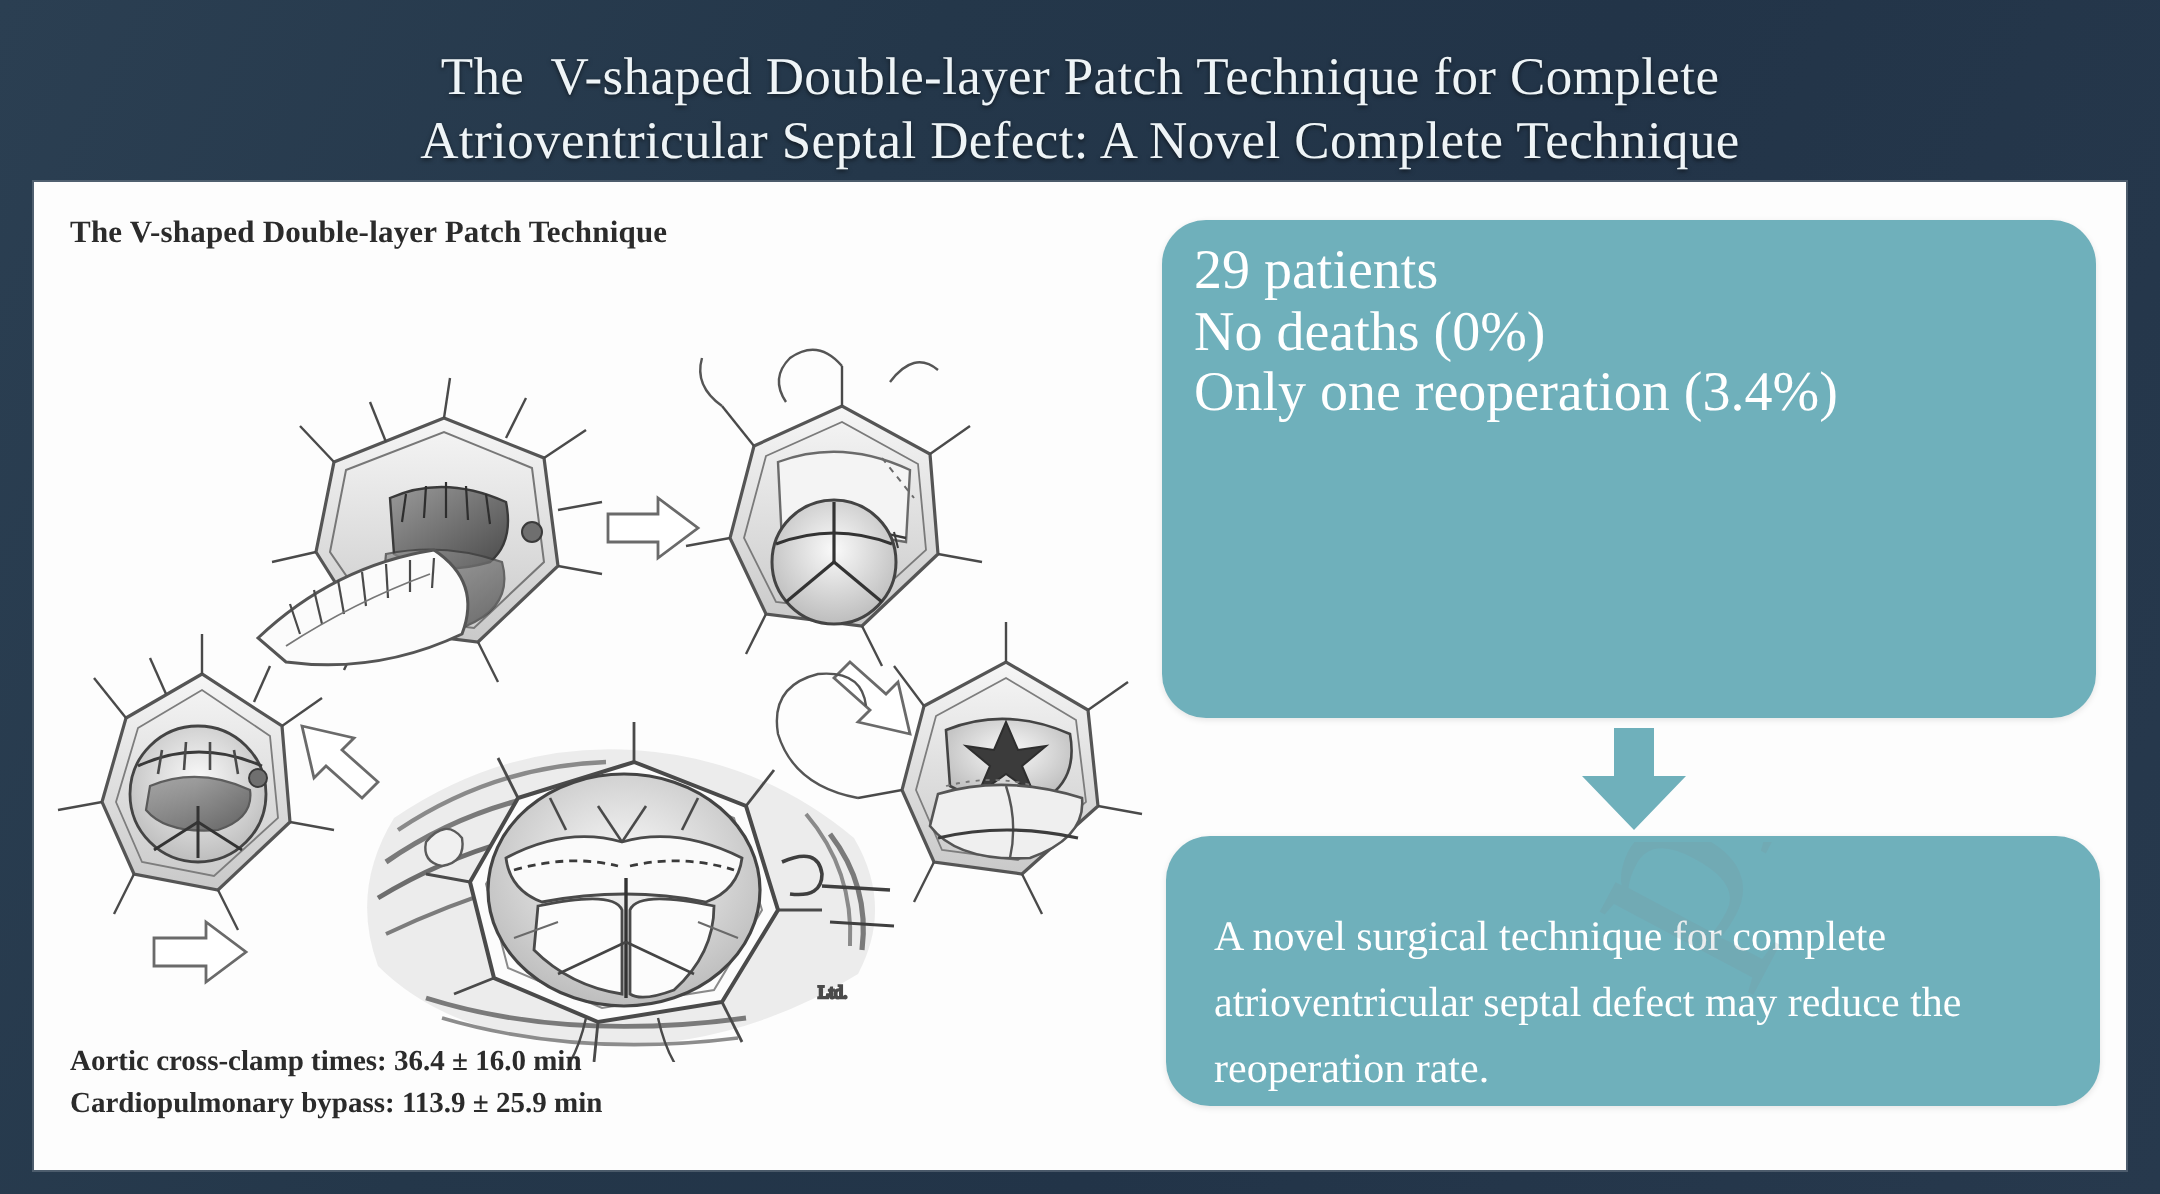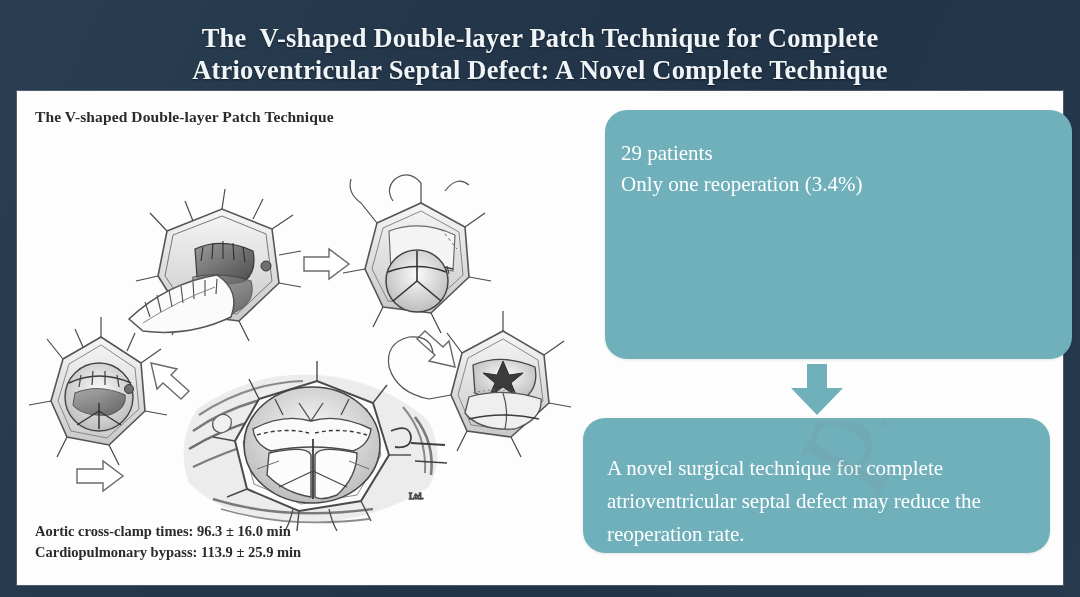--- a/index.html
+++ b/index.html
@@ -20,21 +20,21 @@
     -webkit-font-smoothing: antialiased;
   }
 
   
   #title-block {
     position: absolute;
     left: 0; top: 22px;
     width: 1080px;
     text-align: center;
     color: #eef4f7;
-    font-weight: bold;
+    font-weight: normal;
     font-size: 26.5px;
     line-height: 32px;
     letter-spacing: 0.2px;
     text-shadow: 0 1px 2px rgba(0,0,0,0.55);
   }
   #title-block .tline { display: block; white-space: pre; }
 
   
   #panel {
     position: absolute;
@@ -78,25 +78,25 @@
   
   .teal-box {
     position: absolute;
     background: #6fb0bb;
     border-radius: 22px;
     color: #ffffff;
     font-family: "Liberation Serif", "DejaVu Serif", serif;
     box-shadow: 0 1px 3px rgba(0,0,0,0.10);
   }
   #results-box {
-    left: 588px; top: 19px;
+    left: 564px; top: 19px;
     width: 467px; height: 249px;
-    padding: 28px 16px 10px 16px;
+    padding: 11px 16px 10px 16px;
     box-sizing: border-box;
-    font-size: 21px;
+    font-size: 28px;
     line-height: 30.5px;
   }
   #conclusion-box {
     left: 566px; top: 327px;
     width: 467px; height: 135px;
     padding: 34px 24px 20px 24px;
     box-sizing: border-box;
     font-size: 21px;
     line-height: 33px;
   }
@@ -364,26 +364,27 @@
           <path d="M398 330 L430 332" stroke="#3f3f3f" stroke-width="1.6"></path>
 
           <path d="M196 290 Q206 278 214 288 Q216 300 204 302 Q194 300 196 290 Z" fill="#f0f0f0" stroke="#5a5a5a" stroke-width="1.2"></path>
 
           <text x="392" y="368" font-family="Liberation Serif, serif" font-size="9" fill="#5a5a5a">Ltd.</text>
         </g>
       </svg>
     </div>
 
     <div id="stats">
-      <span class="stat-line">Aortic cross-clamp times: 96.3 ± 16.0 min</span>
+      <span class="stat-line">Aortic cross-clamp times: 36.4 ± 16.0 min</span>
       <span class="stat-line">Cardiopulmonary bypass: 113.9 ± 25.9 min</span>
     </div>
 
     <div id="results-box" class="teal-box">
       <span class="box-line">29 patients</span>
+      <span class="box-line">No deaths (0%)</span>
       <span class="box-line">Only one reoperation (3.4%)</span>
     </div>
 
     <div id="connector-arrow">
       <svg width="58" height="52" viewBox="0 0 58 52" xmlns="http://www.w3.org/2000/svg">
         <path d="M19 0 L39 0 L39 24 L55 24 L29 51 L3 24 L19 24 Z" fill="#6fb0bb"></path>
       </svg>
     </div>
 
     <div id="conclusion-box" class="teal-box">

